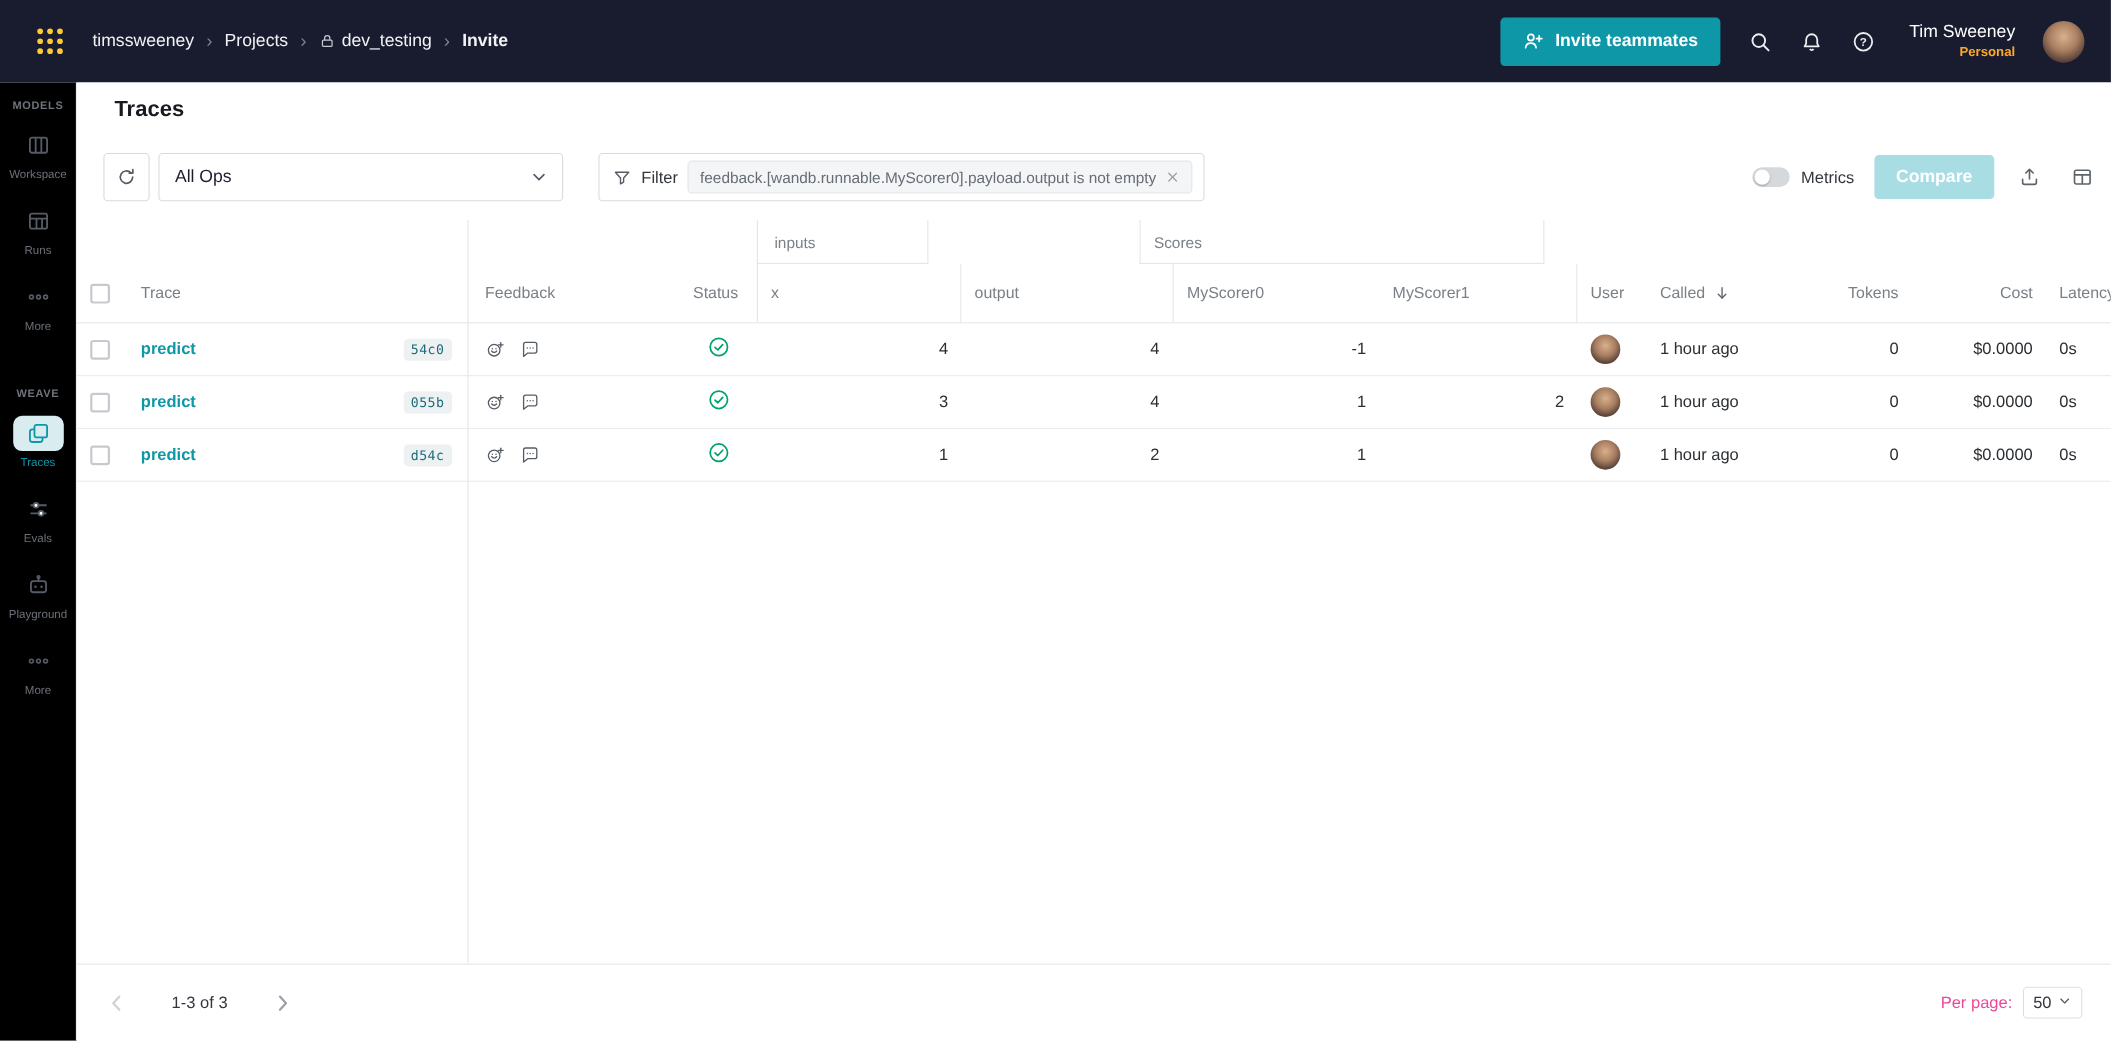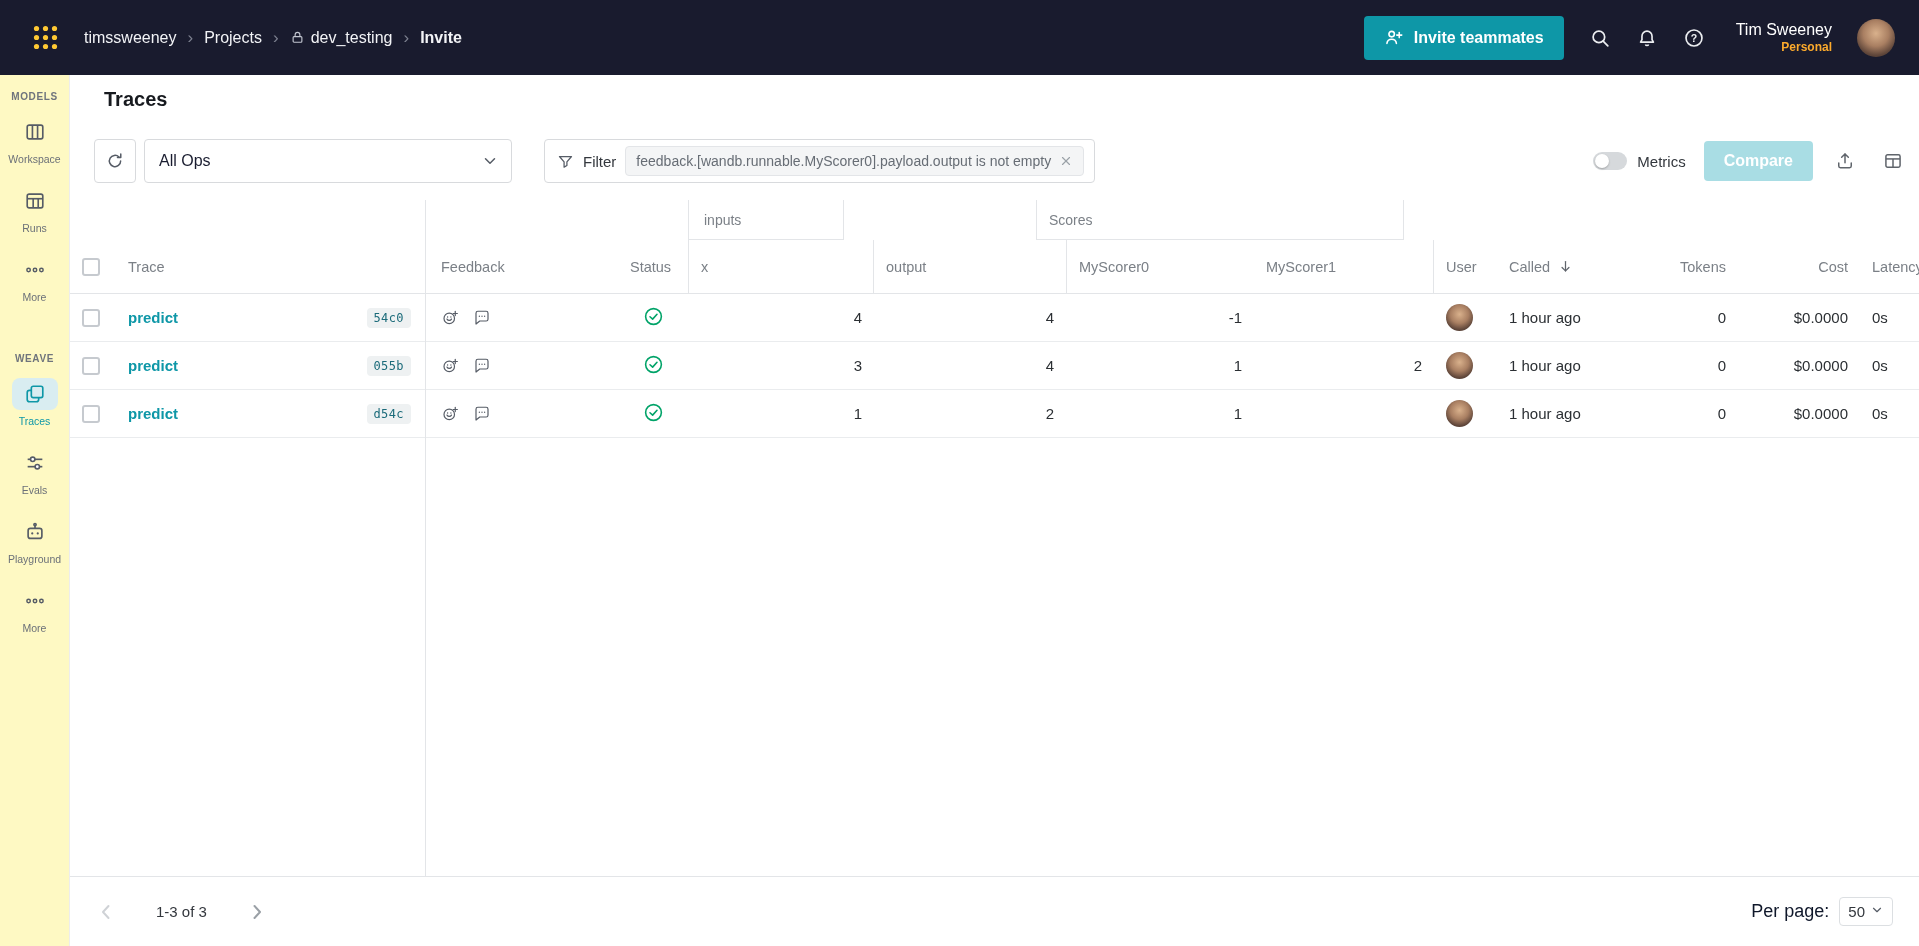--- a/index.html
+++ b/index.html
@@ -20,21 +20,21 @@
     border:none; border-radius:4px; padding:12px 20px; font-size:16px; font-weight:600;
     font-family:inherit; cursor:pointer; }
   .tico { width:22px; height:22px; color:#eceef1; cursor:pointer; display:block; }
   .userinfo { text-align:right; line-height:1.25; margin-left:6px; }
   .uname { color:#fff; font-size:16px; }
   .uplan { color:#fcaa2c; font-size:12px; font-weight:600; }
   .avatar { width:38px; height:38px; border-radius:50%; cursor:pointer;
     background:radial-gradient(circle at 50% 38%, #d9b18c 0%, #a97f62 42%, #5f463a 72%, #40312a 100%); }
 
   
-  .sidebar { position:absolute; top:75px; left:0; bottom:0; width:70px; background:#fef9c3;
+  .sidebar { position:absolute; top:75px; left:0; bottom:0; width:70px; background:#000000;
     border-right:1px solid #ededed; display:flex; flex-direction:column; align-items:center; padding-top:16px; }
   .sec-label { font-size:10px; font-weight:700; letter-spacing:.6px; color:#6f747c; margin-bottom:14px; }
   .sec-label.weave { margin-top:30px; }
   .side-item { display:flex; flex-direction:column; align-items:center; margin-bottom:20px; cursor:pointer; color:#565c66; width:100%; }
   .side-item .pill { display:flex; align-items:center; justify-content:center; width:46px; height:32px; border-radius:8px; }
   .side-item .slabel { font-size:10.5px; color:#6b7078; margin-top:5px; }
   .side-item svg { display:block; }
   .side-item.active { color:#0e97a7; }
   .side-item.active .pill { background:#d9edf1; }
   .side-item.active .slabel { color:#0e97a7; }
@@ -109,21 +109,21 @@
   .sort-ico { margin-left:8px; display:flex; color:#5f646b; }
 
   
   .pagefoot { position:absolute; left:0; right:0; bottom:0; height:70px; border-top:1px solid #e3e5e8;
     display:flex; align-items:center; padding:0 26px 0 20px; }
   .pg-btn { background:none; border:none; display:flex; align-items:center; cursor:pointer; padding:4px; }
   .pg-prev { color:#cfd2d6; }
   .pg-next { color:#9aa0a6; }
   .pg-range { font-size:15px; color:#33373d; margin:12px 34px; }
   .foot-right { margin-left:auto; display:flex; align-items:center; }
-  .perpage-label { font-size:18px; color:#0f172a; }
+  .perpage-label { font-size:15px; color:#ec4899; }
   .perpage-select { margin-left:10px; display:flex; align-items:flex-start; gap:5px; border:1px solid #dcdfe2;
     border-radius:4px; padding:5px 8px; font-size:15px; color:#33373d; cursor:pointer; }
   .perpage-select .chev { display:flex; color:#565c66; }
   .avatar-sm { width:27px; height:27px; border-radius:50%;
     background:radial-gradient(circle at 50% 38%, #d9b18c 0%, #a97f62 42%, #5f463a 72%, #40312a 100%); }
 </style>
 </head>
 <body>
 
 <header class="topbar">

